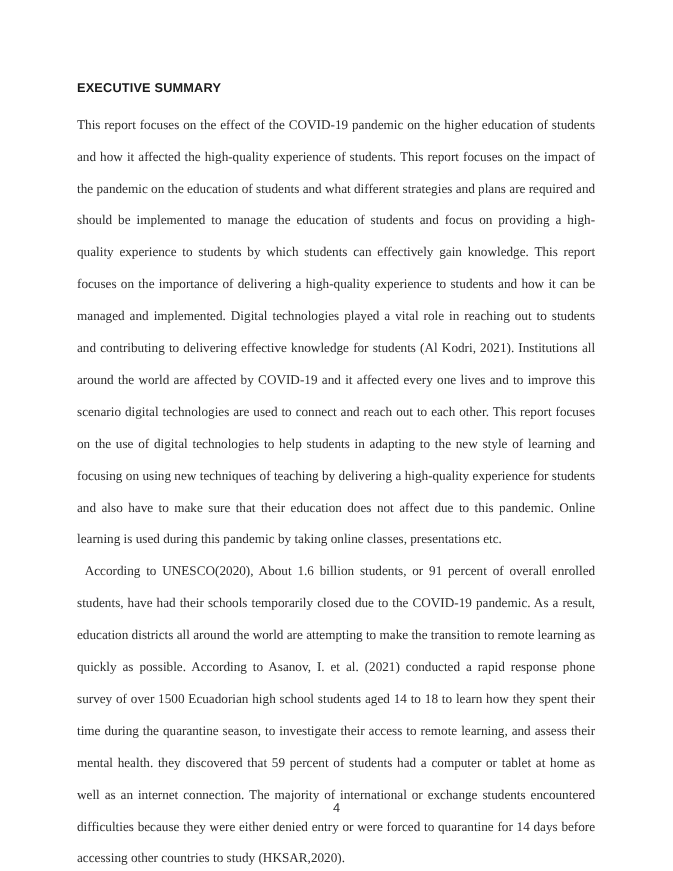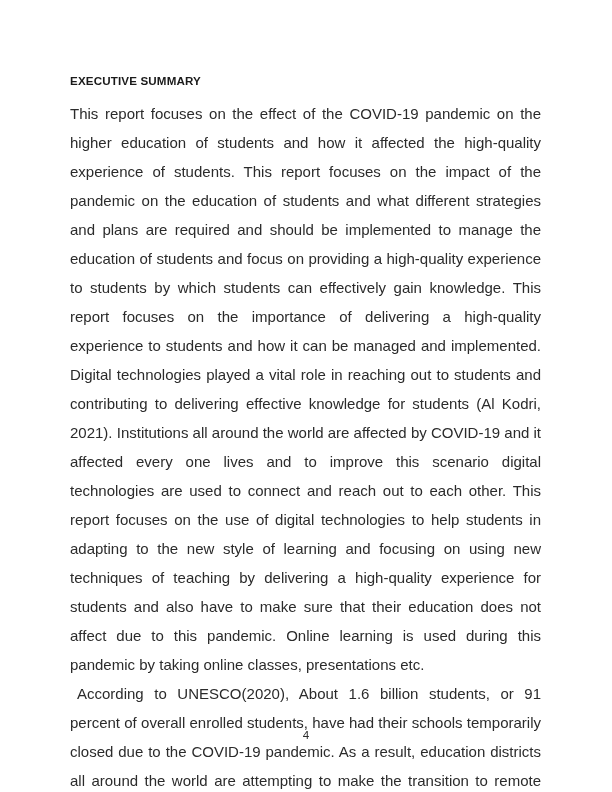--- a/index.html
+++ b/index.html
@@ -37,27 +37,28 @@
     font-size: 11.6px;
     font-weight: bold;
     line-height: 21px;
     margin: 0 0 8px 0;
     letter-spacing: 0.15px;
     color: #1a1a1a;
     text-align: left;
   }
 
   .para {
-    font-size: 15px;
+    font-size: 12px;
     line-height: 29px;
     margin: 0;
     text-align: justify;
     text-justify: inter-word;
     color: #2b2b2b;
     word-spacing: 0px;
+    font-family: Liberation Serif, serif;
   }
 
   .para.indent-small {
     text-indent: 7px;
   }
 
   .page-number {
     position: absolute;
     left: 0;
     top: 726px;

